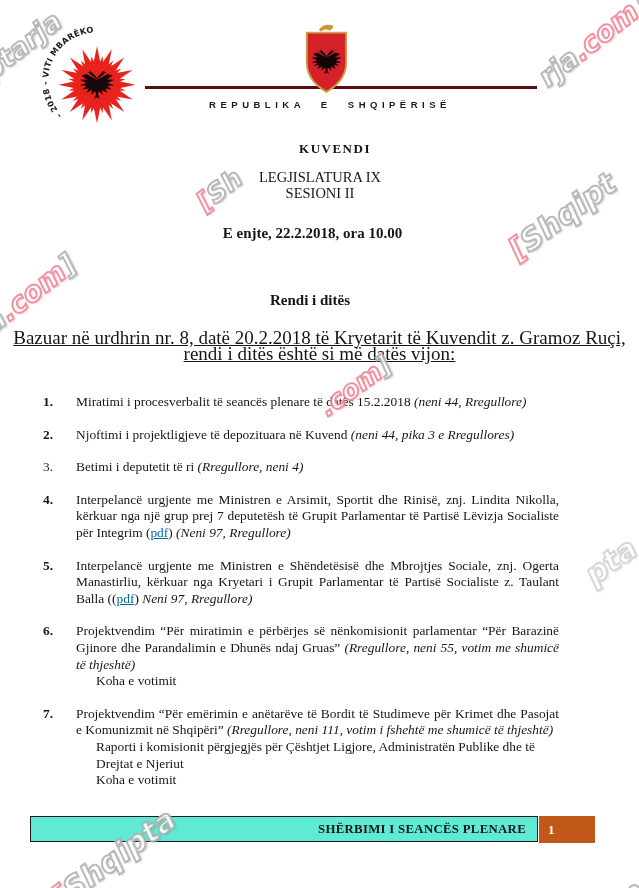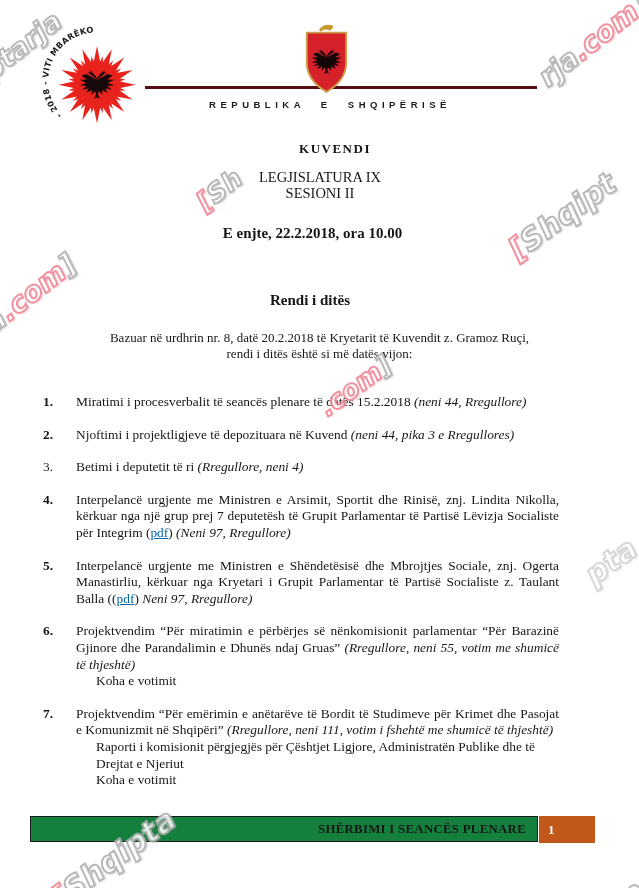--- a/index.html
+++ b/index.html
@@ -14,35 +14,35 @@
              letter-spacing:4.5px;word-spacing:9px;color:#1b1b1b;}
   .kuvendi{position:absolute;left:0;top:141px;width:670px;text-align:center;
            font-weight:bold;font-size:13px;letter-spacing:1.5px;}
   .leg-block{position:absolute;left:0;top:170px;width:640px;text-align:center;
              font-size:14.5px;line-height:15.5px;}
   .date-line{position:absolute;left:0;top:225px;width:625px;text-align:center;
              font-weight:bold;font-size:15px;}
   .rendi{position:absolute;left:0;top:292px;width:620px;text-align:center;
          font-weight:bold;font-size:15px;}
   .intro{position:absolute;left:0;top:330px;width:639px;text-align:center;
-         font-size:13px;line-height:15.8px;}
+         font-size:19px;line-height:15.8px;text-decoration:underline;}
   
   .agenda{position:absolute;left:43px;top:394px;width:516px;font-size:13.4px;line-height:16.6px;}
   .item{position:relative;padding-left:33px;margin-bottom:16px;text-align:justify;}
   .item .num{position:absolute;left:0;top:0;font-weight:bold;}
   .item .num.plain{font-weight:normal;}
   .item .bold{font-weight:normal;}
   .item .ref{font-style:italic;}
   .item .paren{font-weight:normal;}
   .item a.pdf{color:#0369a1;text-decoration:underline;}
   .item .note{text-align:left;margin-left:20px;}
   
   .footer-box{position:absolute;left:30px;top:816px;width:495px;height:24px;
               border:1.3px solid #1a1a1a;text-align:right;padding-right:11px;
-              font-weight:bold;font-size:12.8px;line-height:24px;letter-spacing:.3px;background:#15803d;z-index:3;}
+              font-weight:bold;font-size:12.8px;line-height:24px;letter-spacing:.3px;background:#5eead4;z-index:3;}
   .page-num{position:absolute;left:539px;top:816px;width:56px;height:27px;background:#c2571a;
             color:#fff;font-weight:bold;font-size:13px;line-height:27px;padding-left:9px;
             box-sizing:border-box;z-index:3;}
   
   .wm{position:absolute;font:italic 700 28px "DejaVu Sans",sans-serif;transform-origin:left center;
       white-space:pre;z-index:6;pointer-events:none;opacity:.88;}
   .wm span{color:#fff;}
   .wm .g{-webkit-text-stroke:2px #b0b0b0;text-shadow:1px 2px 2px rgba(130,130,130,.5);}
   .wm .p{-webkit-text-stroke:2px #ee8492;text-shadow:1px 2px 2px rgba(238,140,155,.5);}
   .wm0{left:-14px;top:58px;font-size:27px;transform:rotate(-38deg);}

